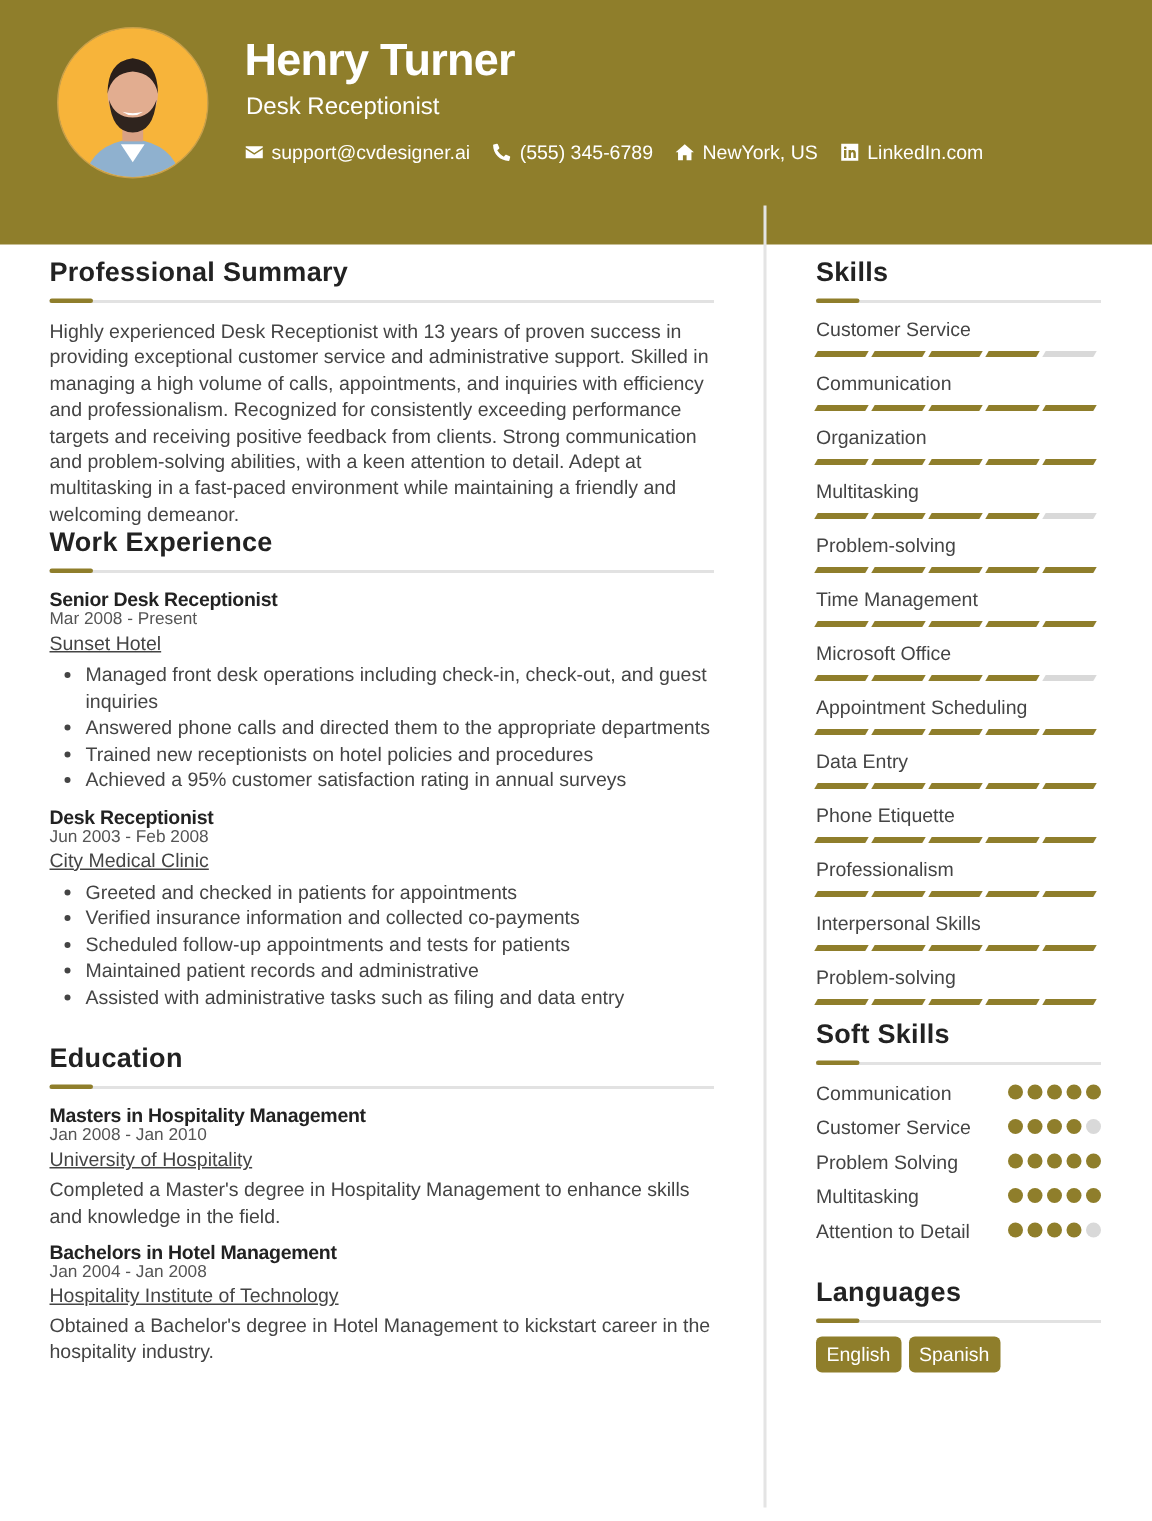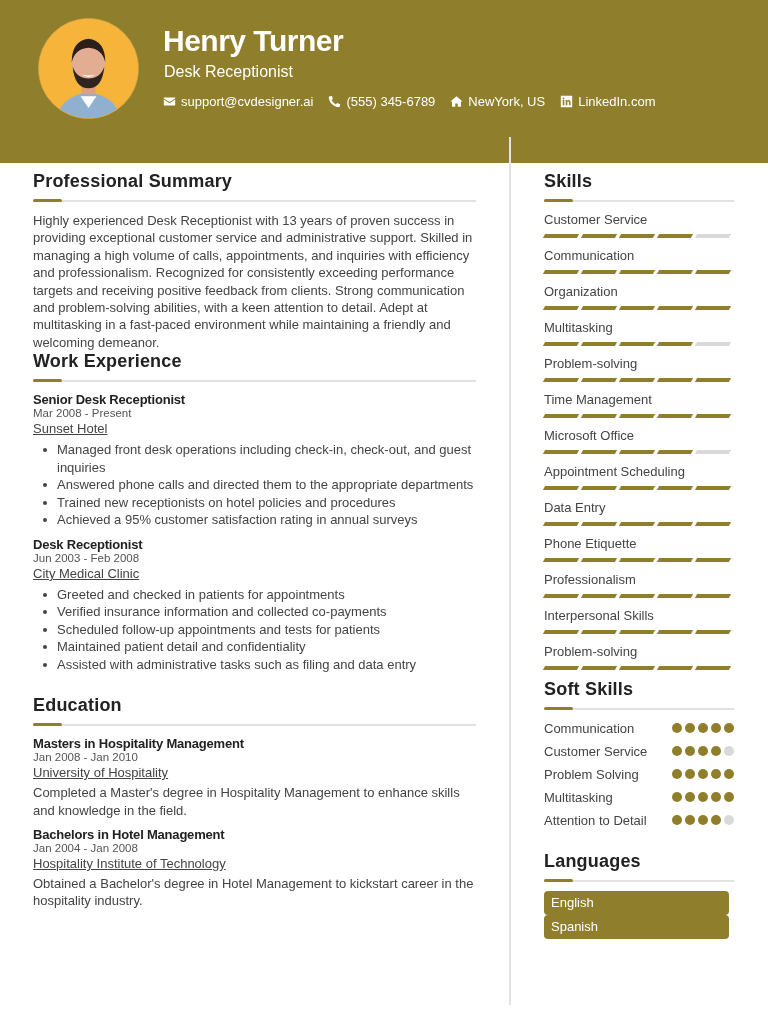--- a/index.html
+++ b/index.html
@@ -40,21 +40,21 @@
   .bars { display: flex; margin-top: 5px; height: 4px; margin-bottom: 9px; }
   .bar { width: 34px; height: 4px; margin-right: 4px; transform: skewX(-30deg); background: #8f7e2b; }
   .bar.off { background: #d9d9d9; }
 
   .soft-row { display: flex; justify-content: space-between; align-items: flex-start; margin-bottom: 6px; }
   .soft-name { font-size: 13px; color: #444444; line-height: 17px; width: 110px; }
   .dots { display: flex; margin-top: 3px; }
   .dot { width: 10px; height: 10px; border-radius: 50%; background: #8f7e2b; margin-left: 3px; }
   .dot.off { background: #d9d9d9; }
 
-  .langs { display: flex; margin-top: 9px; flex-direction: column; }
+  .langs { display: flex; margin-top: 9px; }
   .lang { background: #8f7e2b; color: #ffffff; font-size: 13px; padding: 4px 7px 5px 7px; border-radius: 4px; margin-right: 5px; }
 </style>
 </head>
 <body>
 
 <div class="header">
   <div class="avatar">
     <svg viewBox="0 0 100 100">
       <rect width="100" height="100" fill="#f7b43a"></rect>
       <path d="M18 100 Q22 78 50 74 Q78 78 82 100 Z" fill="#8fb1cf"></path>
@@ -135,21 +135,21 @@
     <div style="margin-top:8px;">
       <div class="job-head">
         <span class="job-title">Desk Receptionist</span>
         <span class="job-date">Jun 2003 - Feb 2008</span>
       </div>
       <div class="job-org">City Medical Clinic</div>
       <ul class="bullets">
         <li>Greeted and checked in patients for appointments</li>
         <li>Verified insurance information and collected co-payments</li>
         <li>Scheduled follow-up appointments and tests for patients</li>
-        <li>Maintained patient detail and confidentiality</li>
+        <li>Maintained patient records and administrative</li>
         <li>Assisted with administrative tasks such as filing and data entry</li>
       </ul>
     </div>
   </section>
 
   <section style="margin-top:22px;">
     <div class="sec-title">Education</div>
     <div class="sec-rule"></div>
 
     <div style="margin-top:10px;">

